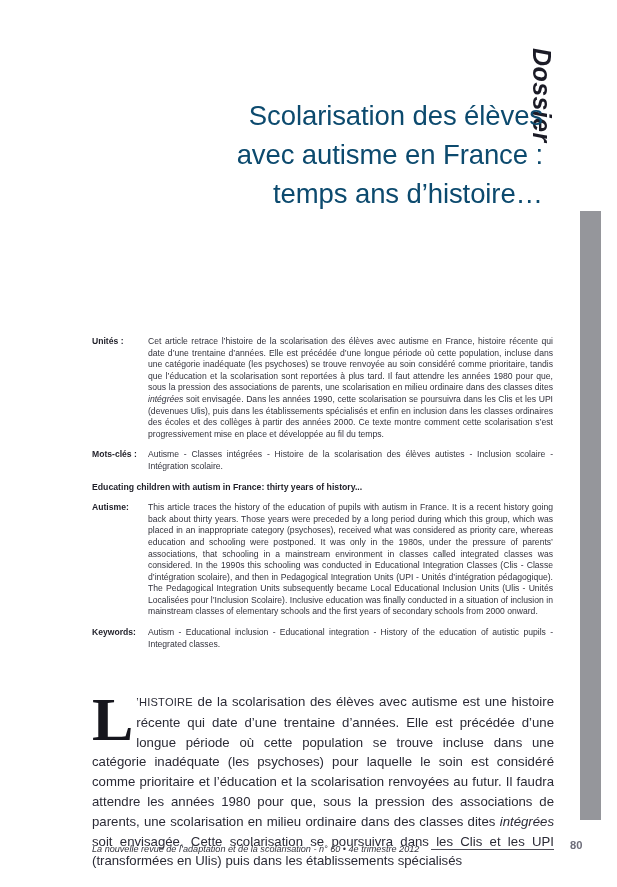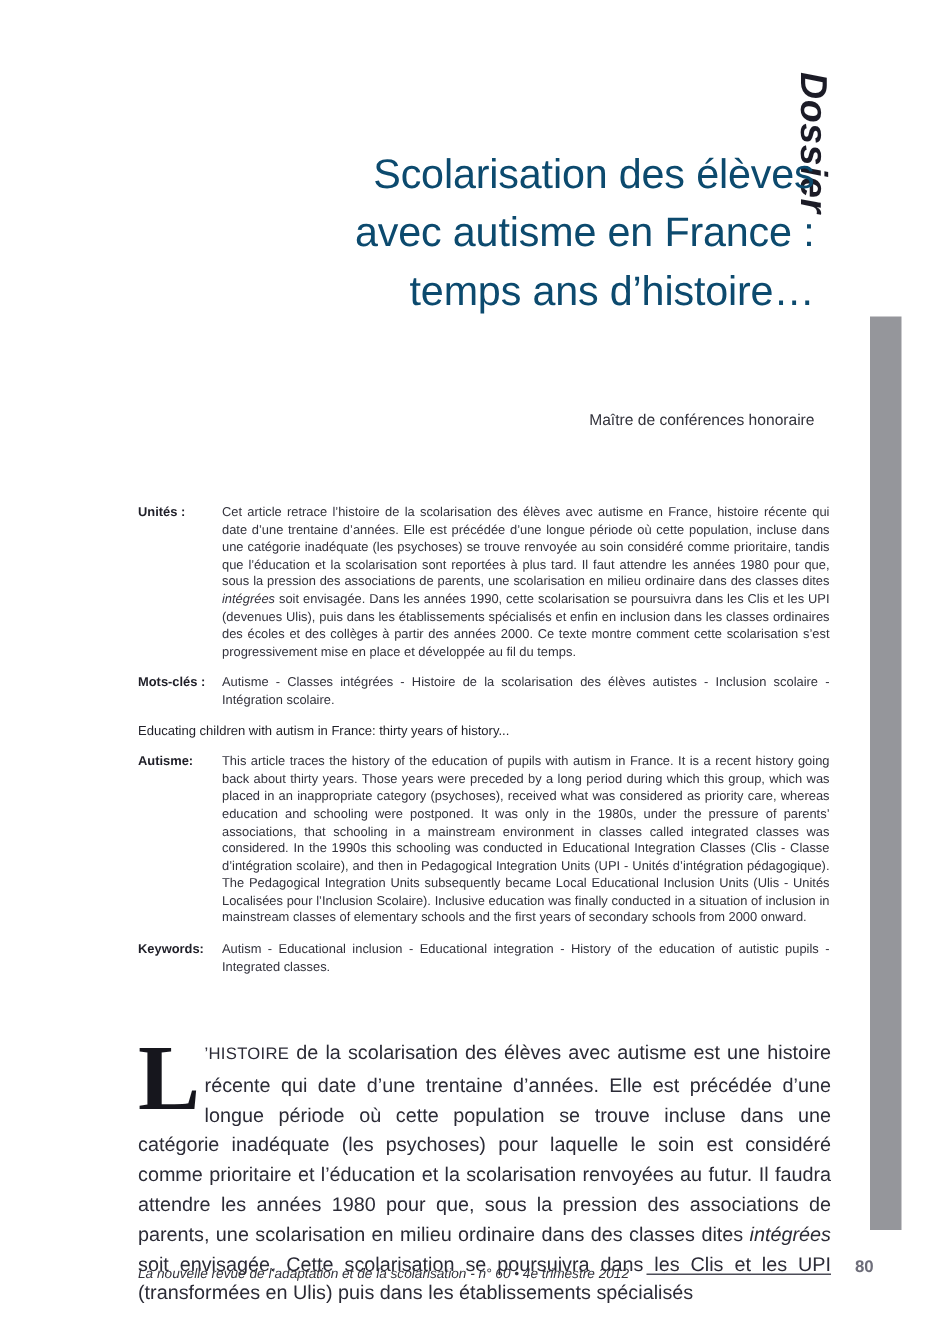--- a/index.html
+++ b/index.html
@@ -113,21 +113,21 @@
     flex: 1 1 auto;
     font-size: 8.6px;
     line-height: 11.6px;
     color: #32323c;
     text-align: justify;
     hyphens: none;
   }
   .ab-head {
     font-size: 8.7px;
     line-height: 11.6px;
-    font-weight: 400;
+    font-weight: 700;
     color: #1f1f28;
     margin-bottom: 9px;
   }
   .ab-body i { font-style: italic; }
 
   
   .body-text {
     position: absolute;
     left: 92px;
     top: 692px;
@@ -196,21 +196,20 @@
   </div>
   <div class="dossier-bar"></div>
 
   <h1 class="title">
     <span class="tline">Scolarisation des élèves</span>
     <span class="tline">avec autisme en France :</span>
     <span class="tline">temps ans d’histoire…</span>
   </h1>
 
   <div class="author">
-    <span>Maître de conférences honoraire</span>
   </div>
 
   <div class="abstract">
 
     <div class="ab-row">
       <div class="ab-label">Unités :</div>
       <div class="ab-body"><span>Cet article retrace l’histoire de la scolarisation des élèves avec autisme en France, histoire récente qui date d’une trentaine d’années. Elle est précédée d’une longue période où cette population, incluse dans une catégorie inadéquate (les psychoses) se trouve renvoyée au soin considéré comme prioritaire, tandis que l’éducation et la scolarisation sont reportées à plus tard. Il faut attendre les années 1980 pour que, sous la pression des associations de parents, une scolarisation en milieu ordinaire dans des classes dites </span><i>intégrées</i><span> soit envisagée. Dans les années 1990, cette scolarisation se poursuivra dans les Clis et les UPI (devenues Ulis), puis dans les établissements spécialisés et enfin en inclusion dans les classes ordinaires des écoles et des collèges à partir des années 2000. Ce texte montre comment cette scolarisation s’est progressivement mise en place et développée au fil du temps.</span></div>
     </div>
 
     <div class="ab-row">

